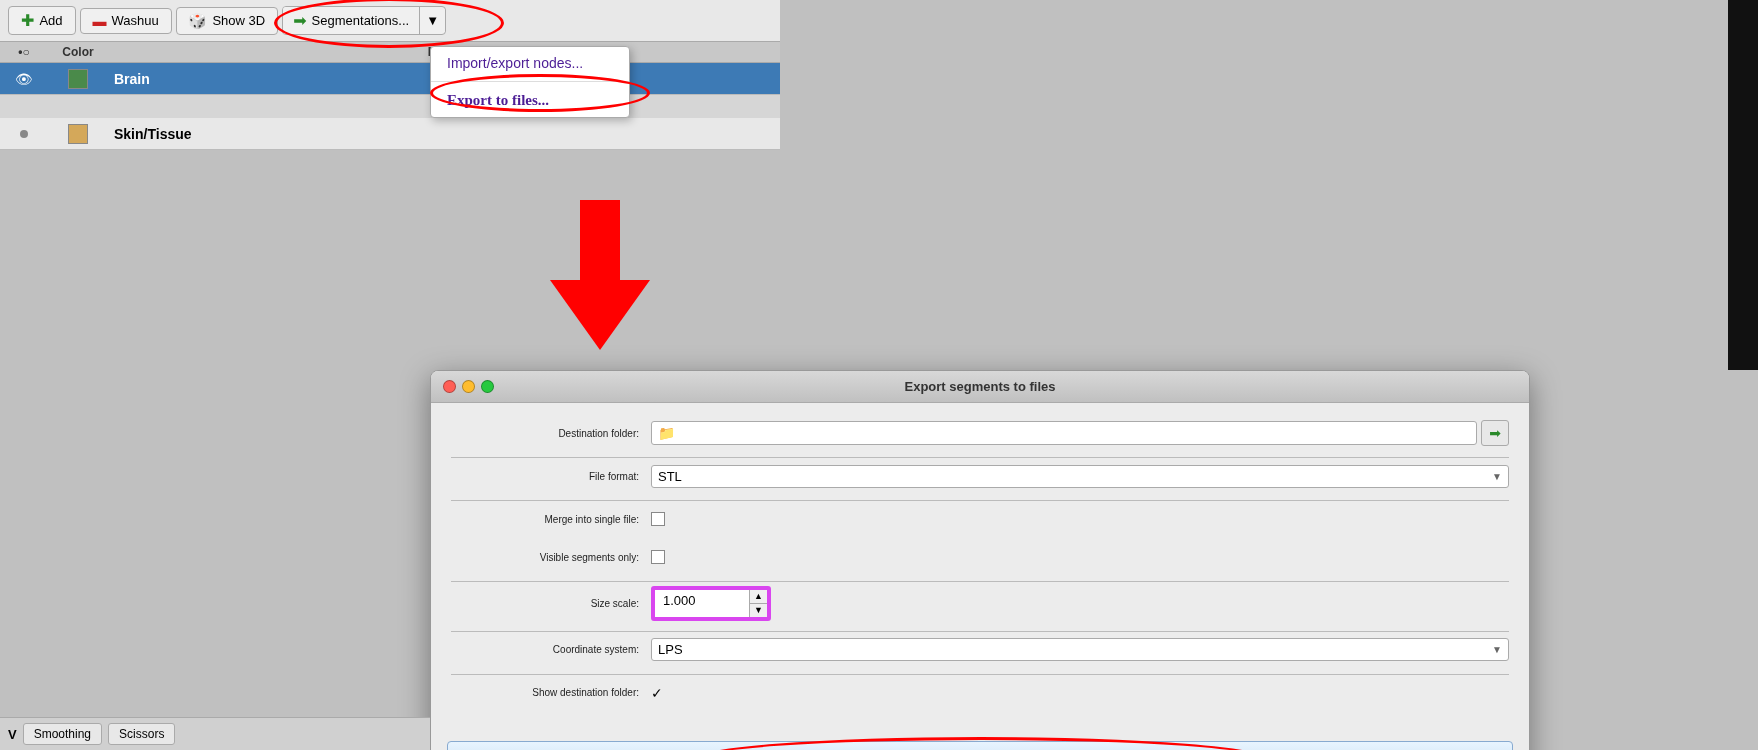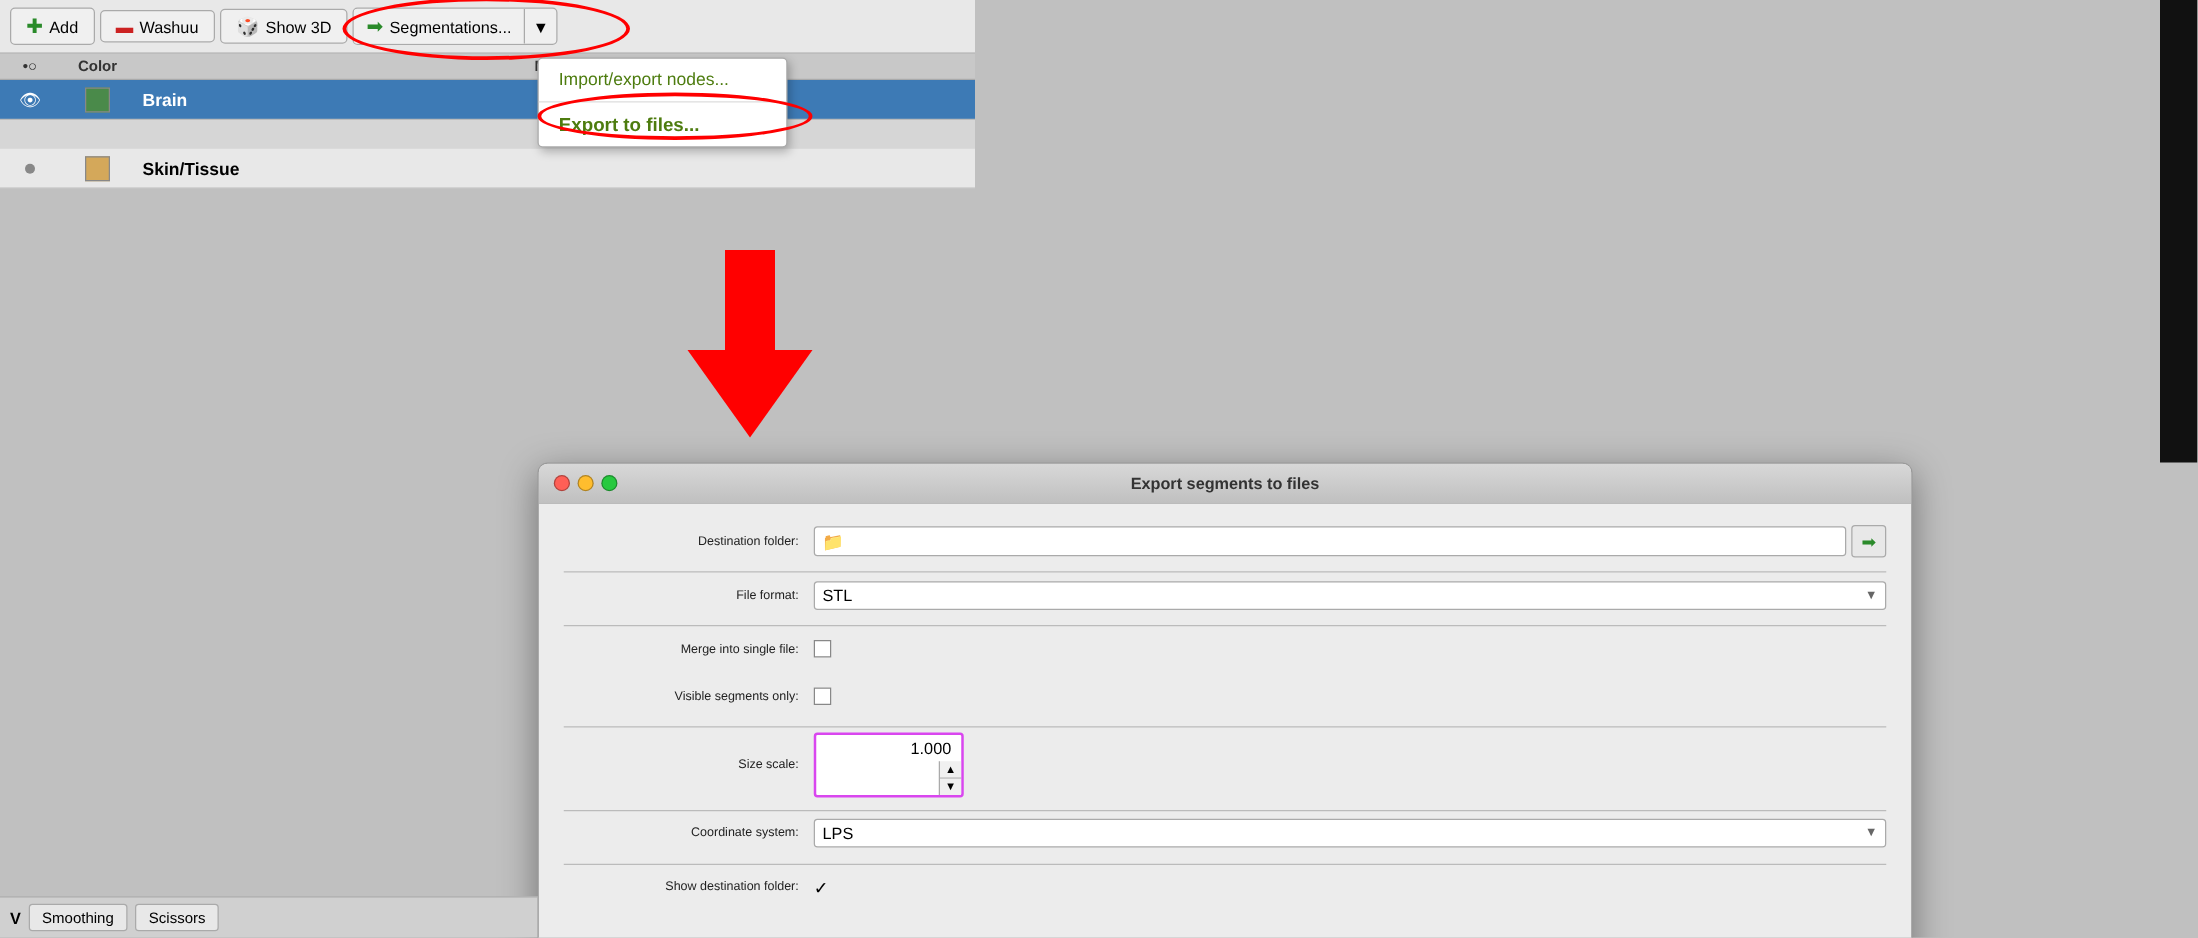--- a/index.html
+++ b/index.html
@@ -118,25 +118,26 @@
       border: 1px solid #aaa;
       border-radius: 4px;
       box-shadow: 2px 3px 8px rgba(0,0,0,0.25);
       min-width: 200px;
       z-index: 10;
     }
     .dropdown-item {
       padding: 8px 16px;
       cursor: pointer;
       font-size: 14px;
-      color: #4d7c0f;
+      color: #4c1d95;
     }
     .dropdown-item.highlighted {
       font-weight: bold;
       font-size: 15px;
+      font-family: Liberation Serif, serif;
     }
     .dropdown-divider { height: 1px; background: #ddd; margin: 2px 0; }
 
     
     .export-oval {
       position: absolute;
       top: 74px;
       left: 430px;
       width: 220px;
       height: 38px;
@@ -281,27 +282,26 @@
       border: 1px solid #888;
       background: white;
       display: flex;
       align-items: center;
       justify-content: center;
       cursor: pointer;
     }
 
     .spinbox-wrapper {
       display: flex;
-      align-items: flex-end;
-      border: 2px solid #d946ef;
+      align-items: flex-start;
+      border: 4px solid #d946ef;
       border-radius: 3px;
       overflow: hidden;
       background: white;
       width: 120px;
-      flex-direction: column;
     }
     .spinbox-value {
       flex: 1;
       padding: 3px 8px;
       font-size: 13px;
       border: none;
       outline: none;
       background: transparent;
     }
     .spinbox-arrows {

